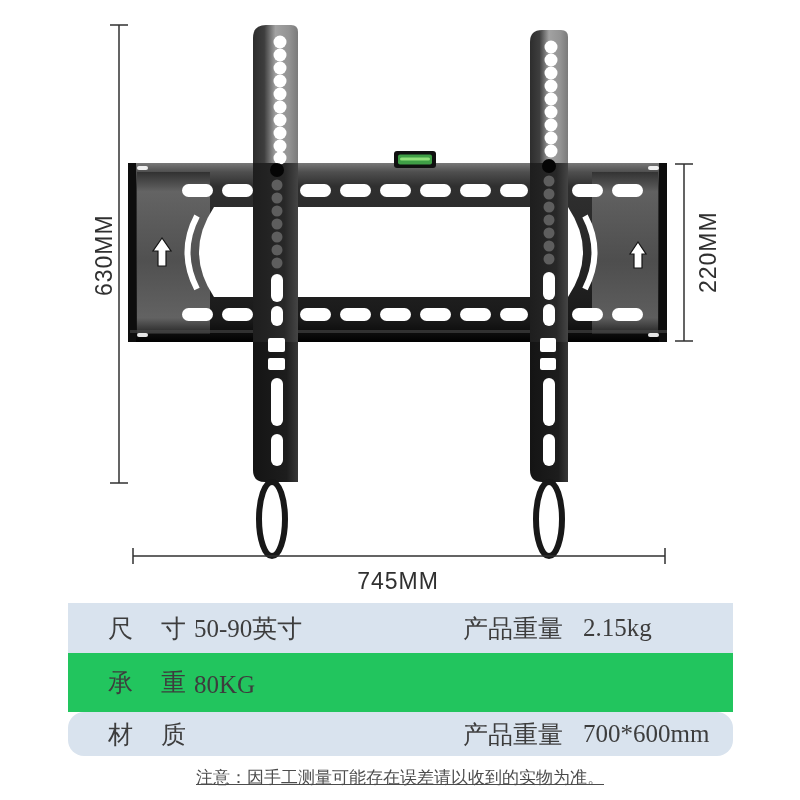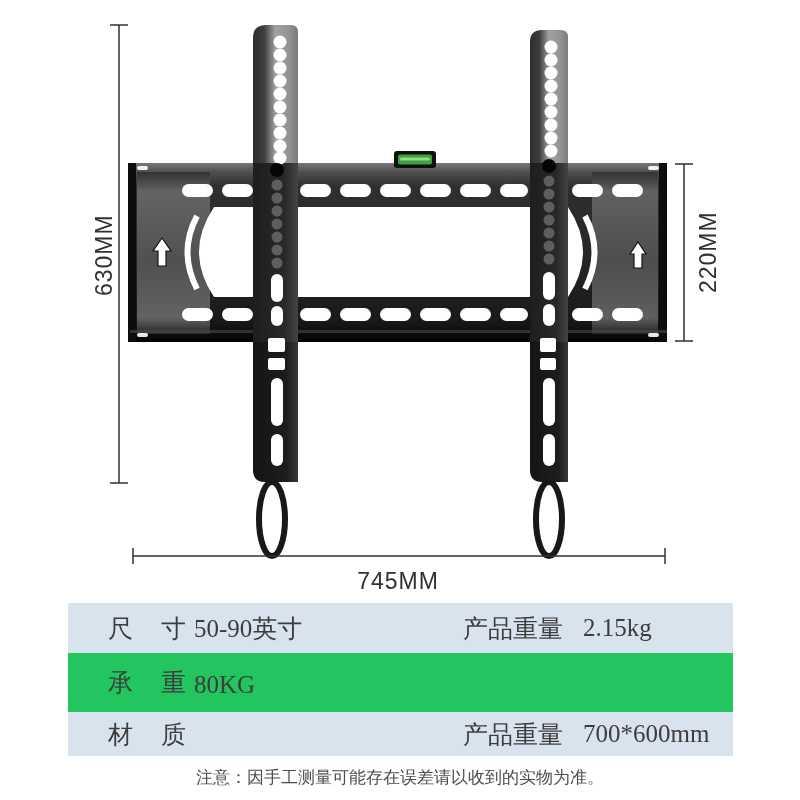--- a/index.html
+++ b/index.html
@@ -15,32 +15,33 @@
   
   #spec-table{
     position:absolute;left:68px;top:603px;width:665px;
     font-family:"Liberation Serif","DejaVu Serif",serif;
     color:var(--table-text,#3d3d3d);font-size:25px;
   }
   .trow{position:relative;display:flex;align-items:center;}
   .trow.alt{background:var(--row-alt,#d9e3ee);}
   .trow.h1{height:50px;}
   .trow.h2{height:59px;background:#22c55e;}
-  .trow.h3{height:44px;}
+  .trow.h3{height:44px;border-radius:16px;}
   .cell-left{margin-left:40px;display:flex;align-items:flex-end;}
   .cell-right{position:absolute;left:395px;display:flex;align-items:center;}
   .tlabel{display:inline-block;width:78px;text-align:justify;text-align-last:justify;white-space:nowrap;}
   .tlabel.r{width:100px;text-align:left;text-align-last:auto;}
   .tvalue{margin-left:8px;white-space:nowrap;}
   .cell-right .tvalue{margin-left:20px;}
   
   #note{
     position:absolute;left:0;top:766px;width:800px;text-align:center;
     font-size:17px;color:var(--note-text,#4c4c4c);
     font-family:"Liberation Sans","DejaVu Sans",sans-serif;
+    text-decoration:underline;
   }
 </style>
 </head>
 <body>
 
 <div id="stage">
 
   <svg id="diagram-svg" width="800" height="600" viewBox="0 0 800 600">
     <defs>
       <linearGradient id="railGrad" x1="0" y1="0" x2="0" y2="1">

